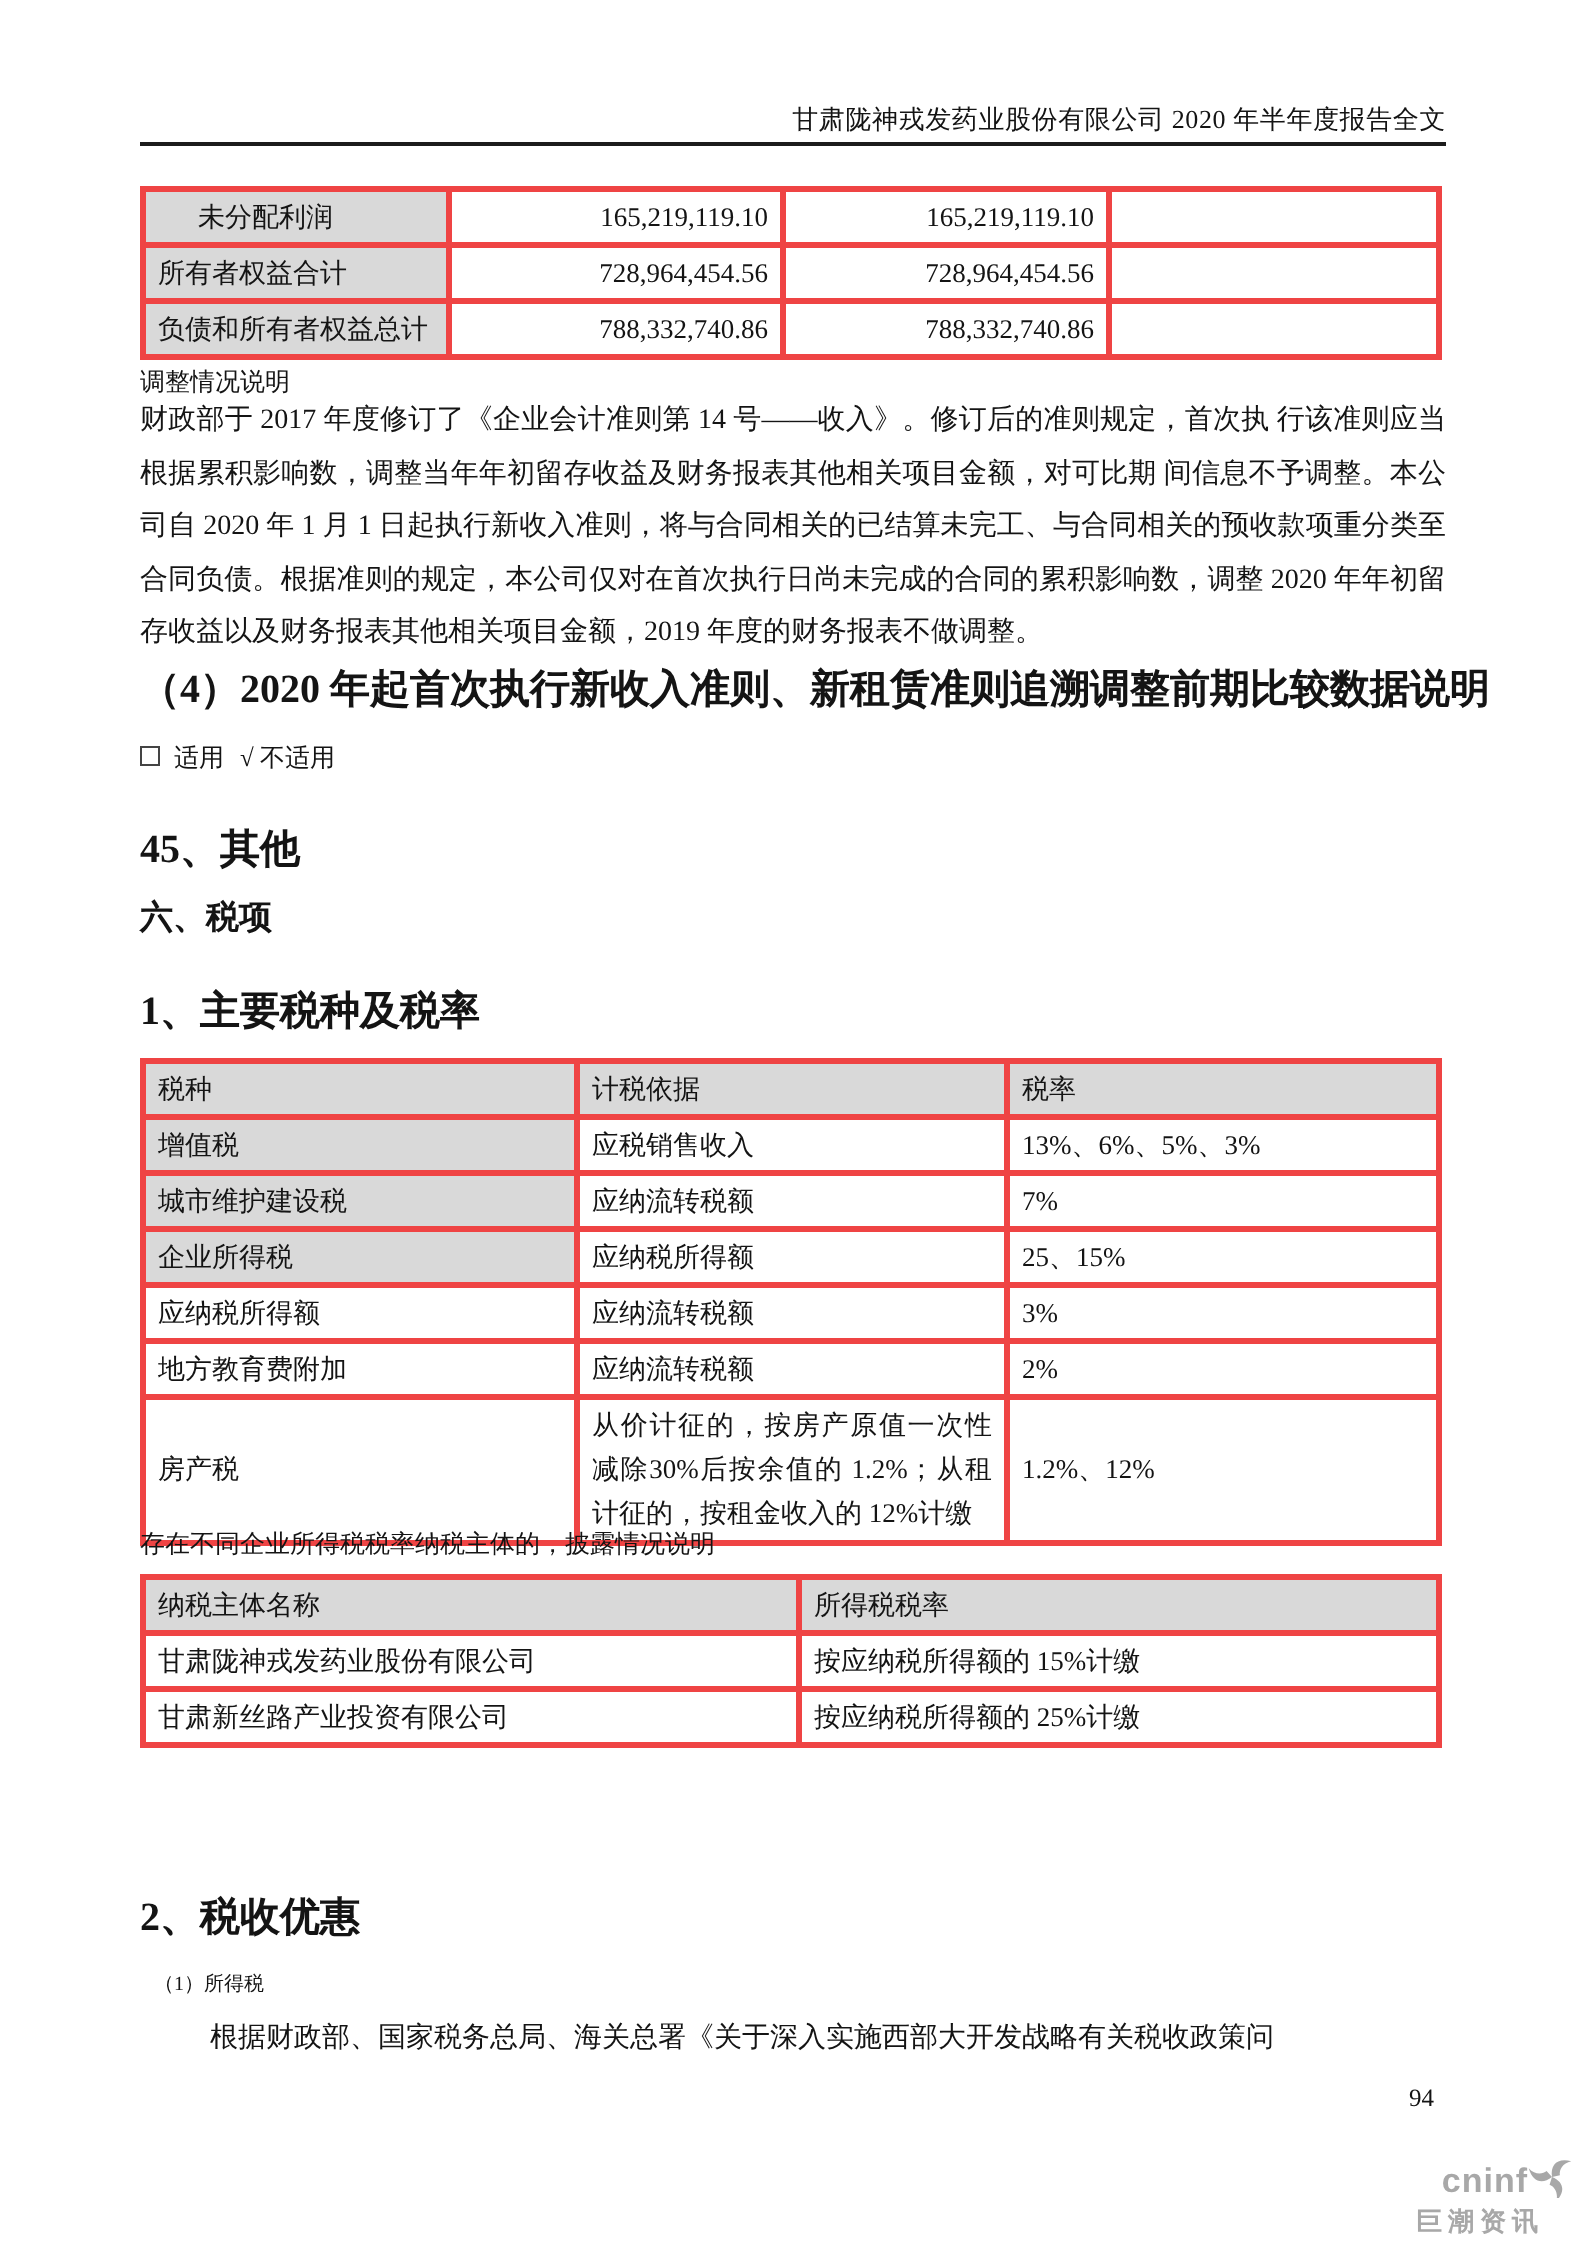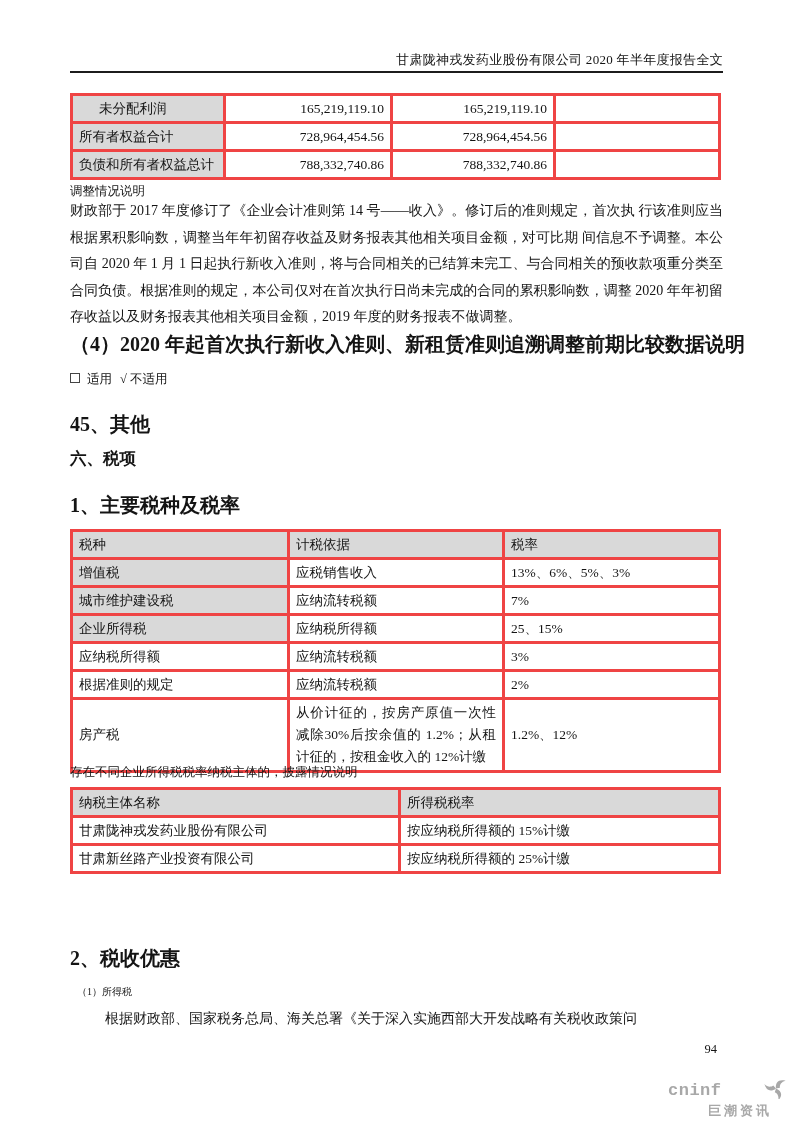--- a/index.html
+++ b/index.html
@@ -56,21 +56,21 @@
 
   .item1 { position:absolute; top:985px; left:77px; font-size:10px; }
   .bodyline { position:absolute; top:1010px; left:70px; width:655px;
               font-size:14px; text-indent:35px; }
 
   .page-num { position:absolute; top:1042px; right:76px; font-size:12.5px; }
 
   .logo { position:absolute; top:1078px; right:5px; width:120px;
           color:var(--logo-gray,#a8a8a8); text-align:right;
           font-family:"Liberation Sans","DejaVu Sans",sans-serif; }
-  .logo-row { display:flex; align-items:center; justify-content:space-between;font-family:Liberation Mono, monospace; }
+  .logo-row { display:flex; align-items:center; justify-content:flex-end; }
   .logo-text { font-size:17px; font-weight:700; letter-spacing:0.5px; line-height:18px; }
   .logo-cn { font-size:13px; letter-spacing:3px; margin:-2px 16px 0 0;font-weight:bold; }
   .logo-url { font-size:10.5px; letter-spacing:0.2px; margin-top:1px; }
 </style>
 </head>
 <body>
 
 <div id="page">
 
   <div class="hdr-title">甘肃陇神戎发药业股份有限公司 2020 年半年度报告全文</div>
@@ -145,21 +145,21 @@
       <td class="shade">企业所得税</td>
       <td>应纳税所得额</td>
       <td>25、15%</td>
     </tr>
     <tr class="r28">
       <td>应纳税所得额</td>
       <td>应纳流转税额</td>
       <td>3%</td>
     </tr>
     <tr class="r28">
-      <td>根据准则的规定</td>
+      <td>地方教育费附加</td>
       <td>应纳流转税额</td>
       <td>2%</td>
     </tr>
     <tr class="tall">
       <td>房产税</td>
       <td class="justify-cell">从价计征的，按房产原值一次性减除30%后按余值的 1.2%；从租计征的，按租金收入的 12%计缴</td>
       <td>1.2%、12%</td>
     </tr>
   </tbody>
     </table>

